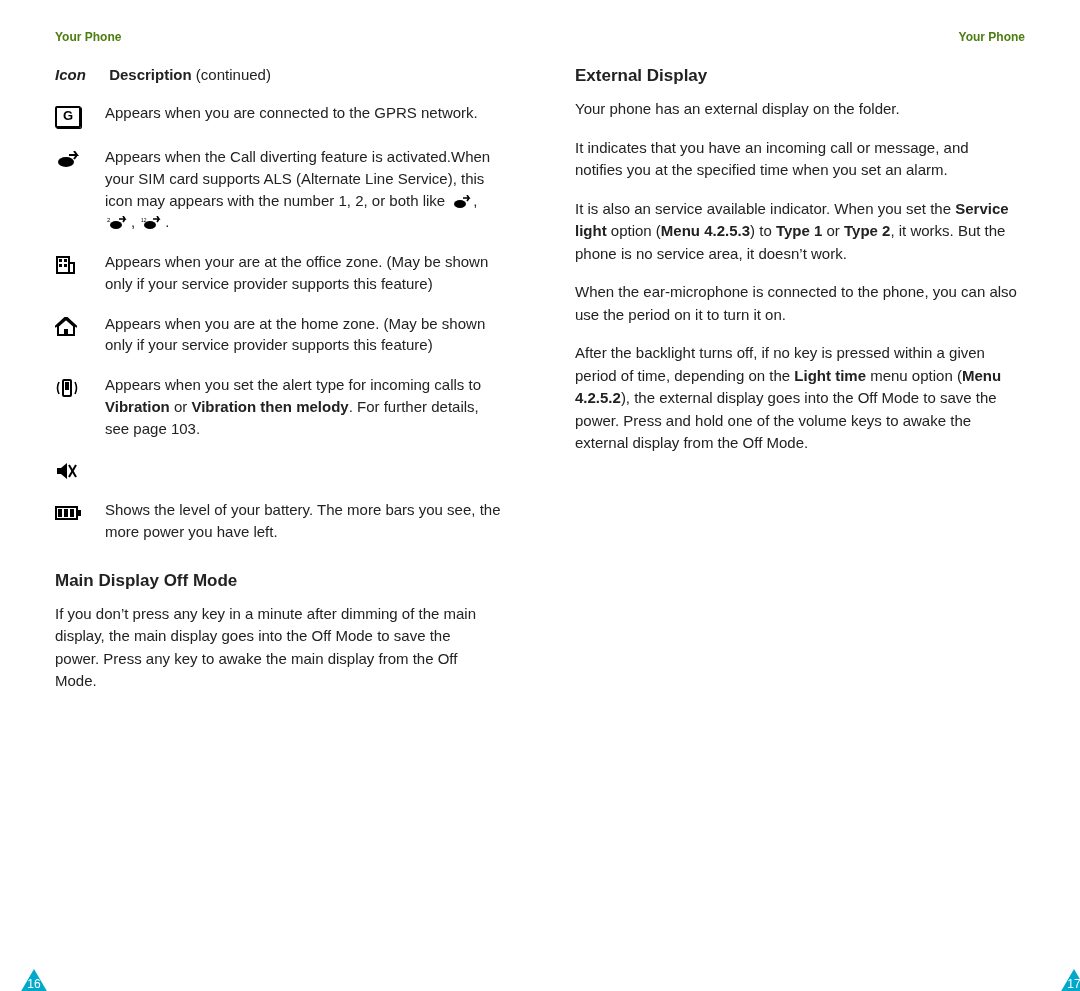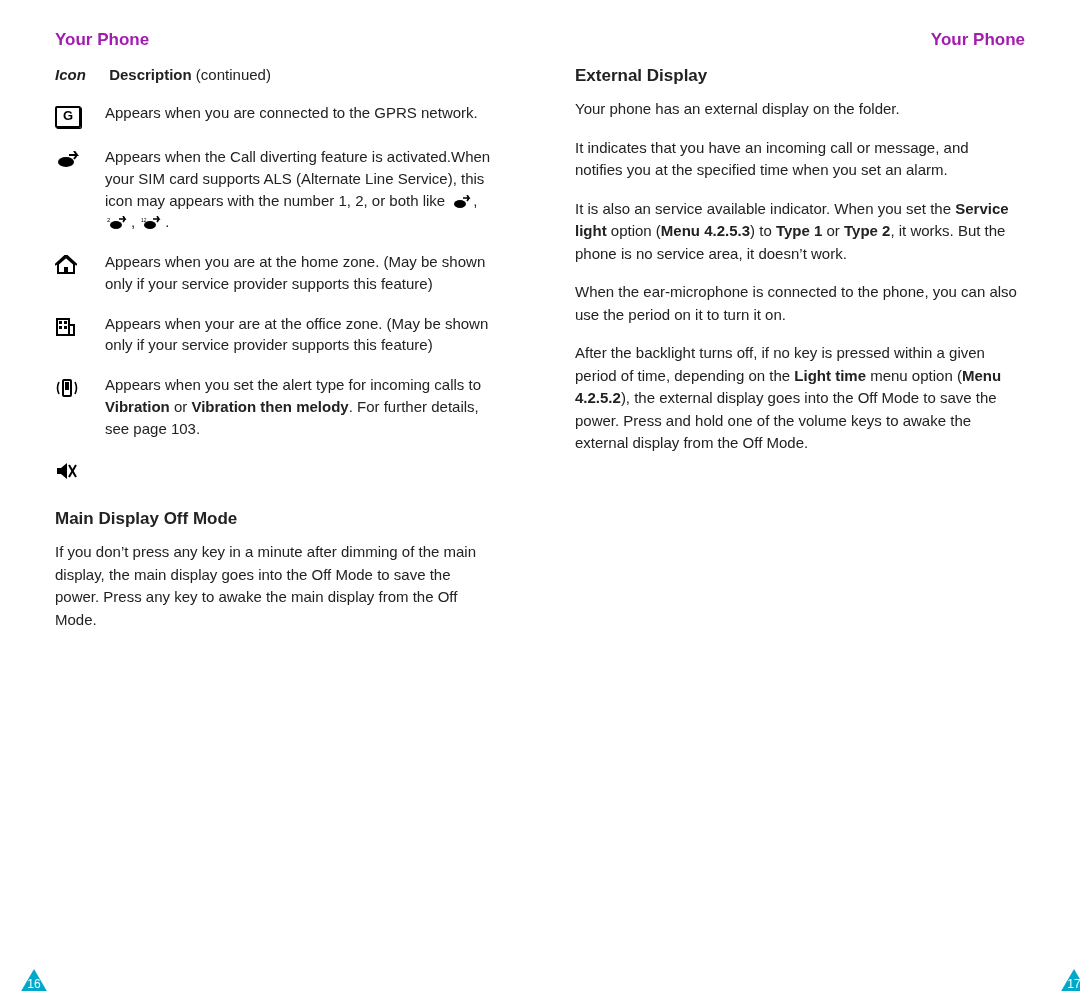--- a/index.html
+++ b/index.html
@@ -19,24 +19,24 @@
   .page {
     width: 50%;
     height: 100%;
     box-sizing: border-box;
     padding: 30px 40px 60px 40px;
     position: relative;
   }
   .page-left { padding-left: 55px; padding-right: 35px; }
   .page-right { padding-left: 35px; padding-right: 55px; }
   .running-head {
-    color: #a21caf;
+    color: #4d7c0f;
     font-weight: bold;
-    font-size: 17px;
-    margin-bottom: 16px;
+    font-size: 12px;
+    margin-bottom: 22px;
   }
   .page-left .running-head { text-align: left; }
   .page-right .running-head { text-align: right; }
 
   .table-head {
     font-size: 15px;
     margin-bottom: 19px;
   }
   .table-head .col-icon { display:inline-block; width:50px; font-weight:bold; font-style: italic; }
   .table-head .col-desc-b { font-weight: bold; }
@@ -166,49 +166,49 @@
               <path d="M12 3 L18 3 L16 0 M18 3 L16 6" stroke="#000" stroke-width="1.6" fill="none"></path>
               <text x="0" y="6" font-size="5" fill="#000">12</text>
             </svg>
         </span><span>.</span>
       </div>
     </div>
 
     <div class="icon-row">
       <div class="icon-cell">
         <span class="glyph-svg">
-          <svg width="22" height="20" viewBox="0 0 22 20">
-            <path d="M3 9 L11 2 L19 9 L19 18 L3 18 Z" fill="none" stroke="#000" stroke-width="2"></path>
-            <path d="M0 10 L11 0 L22 10" fill="none" stroke="#000" stroke-width="2"></path>
-            <rect x="9" y="12" width="4" height="6" fill="#000"></rect>
-          </svg>
-        </span>
-      </div>
-      <div class="desc-cell">Appears when you are at the home zone. (May be shown only if your service provider supports this feature)</div>
-    </div>
-
-    <div class="icon-row">
-      <div class="icon-cell">
-        <span class="glyph-svg">
           <svg width="20" height="20" viewBox="0 0 20 20">
             <rect x="2" y="2" width="12" height="16" fill="none" stroke="#000" stroke-width="2"></rect>
             <rect x="4" y="4" width="3" height="3" fill="#000"></rect>
               <rect x="9" y="4" width="3" height="3" fill="#000"></rect>
             <rect x="4" y="9" width="3" height="3" fill="#000"></rect>
               <rect x="9" y="9" width="3" height="3" fill="#000"></rect>
             <rect x="14" y="8" width="5" height="10" fill="none" stroke="#000" stroke-width="2"></rect>
           </svg>
         </span>
       </div>
       <div class="desc-cell">Appears when your are at the office zone. (May be shown only if your service provider supports this feature)</div>
     </div>
 
     <div class="icon-row">
       <div class="icon-cell">
         <span class="glyph-svg">
+          <svg width="22" height="20" viewBox="0 0 22 20">
+            <path d="M3 9 L11 2 L19 9 L19 18 L3 18 Z" fill="none" stroke="#000" stroke-width="2"></path>
+            <path d="M0 10 L11 0 L22 10" fill="none" stroke="#000" stroke-width="2"></path>
+            <rect x="9" y="12" width="4" height="6" fill="#000"></rect>
+          </svg>
+        </span>
+      </div>
+      <div class="desc-cell">Appears when you are at the home zone. (May be shown only if your service provider supports this feature)</div>
+    </div>
+
+    <div class="icon-row">
+      <div class="icon-cell">
+        <span class="glyph-svg">
           <svg width="24" height="20" viewBox="0 0 24 20">
             <rect x="8" y="2" width="8" height="16" rx="1" fill="none" stroke="#000" stroke-width="2"></rect>
             <rect x="10" y="4" width="4" height="8" fill="#000"></rect>
             <path d="M4 4 Q1 10 4 16 M20 4 Q23 10 20 16" stroke="#000" stroke-width="1.6" fill="none"></path>
           </svg>
         </span>
       </div>
       <div class="desc-cell">
         <span>Appears when you set the alert type for incoming calls to </span><b>Vibration</b><span> or </span><b>Vibration then melody</b><span>. For further details, see page 103.</span>
       </div>
@@ -219,20 +219,34 @@
         <span class="glyph-svg">
           <svg width="22" height="20" viewBox="0 0 22 20">
             <path d="M2 7 L6 7 L12 2 L12 18 L6 13 L2 13 Z" fill="#000"></path>
             <line x1="14" y1="4" x2="21" y2="16" stroke="#000" stroke-width="2"></line>
             <line x1="21" y1="4" x2="14" y2="16" stroke="#000" stroke-width="2"></line>
           </svg>
         </span>
       </div>
     </div>
 
+    <div class="icon-row">
+      <div class="icon-cell">
+        <span class="glyph-svg">
+          <svg width="26" height="14" viewBox="0 0 26 14">
+            <rect x="1" y="1" width="21" height="12" fill="none" stroke="#000" stroke-width="2"></rect>
+            <rect x="23" y="4" width="3" height="6" fill="#000"></rect>
+            <rect x="3" y="3" width="4" height="8" fill="#000"></rect>
+            <rect x="9" y="3" width="4" height="8" fill="#000"></rect>
+            <rect x="15" y="3" width="4" height="8" fill="#000"></rect>
+          </svg>
+        </span>
+      </div>
+      <div class="desc-cell">Shows the level of your battery. The more bars you see, the more power you have left.</div>
+    </div>
 
     <div class="section-heading">Main Display Off Mode</div>
     <p class="body-p">If you don’t press any key in a minute after dimming of the main display, the main display goes into the Off Mode to save the power. Press any key to awake the main display from the Off Mode.</p>
 
     <div class="page-footer">
       <div class="tri">
         <span class="pnum">16</span>
       </div>
     </div>
   </div>

